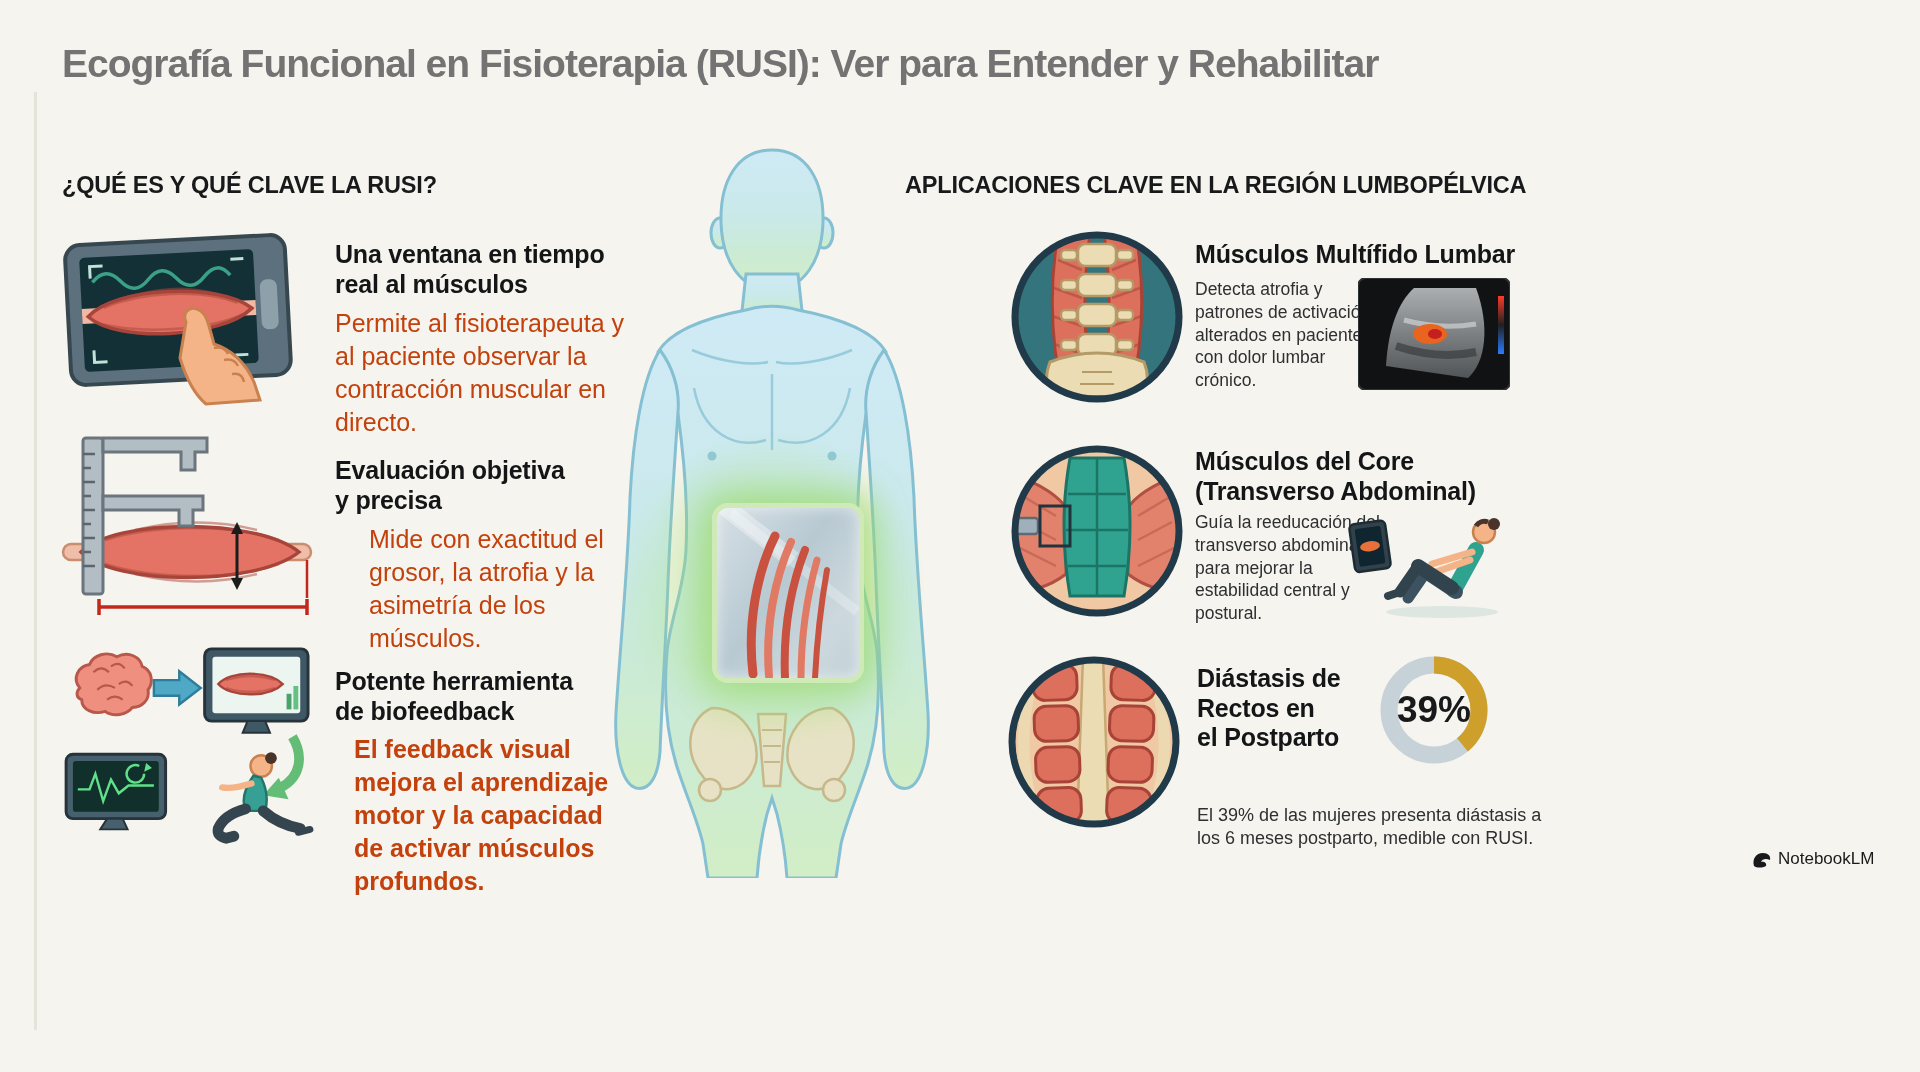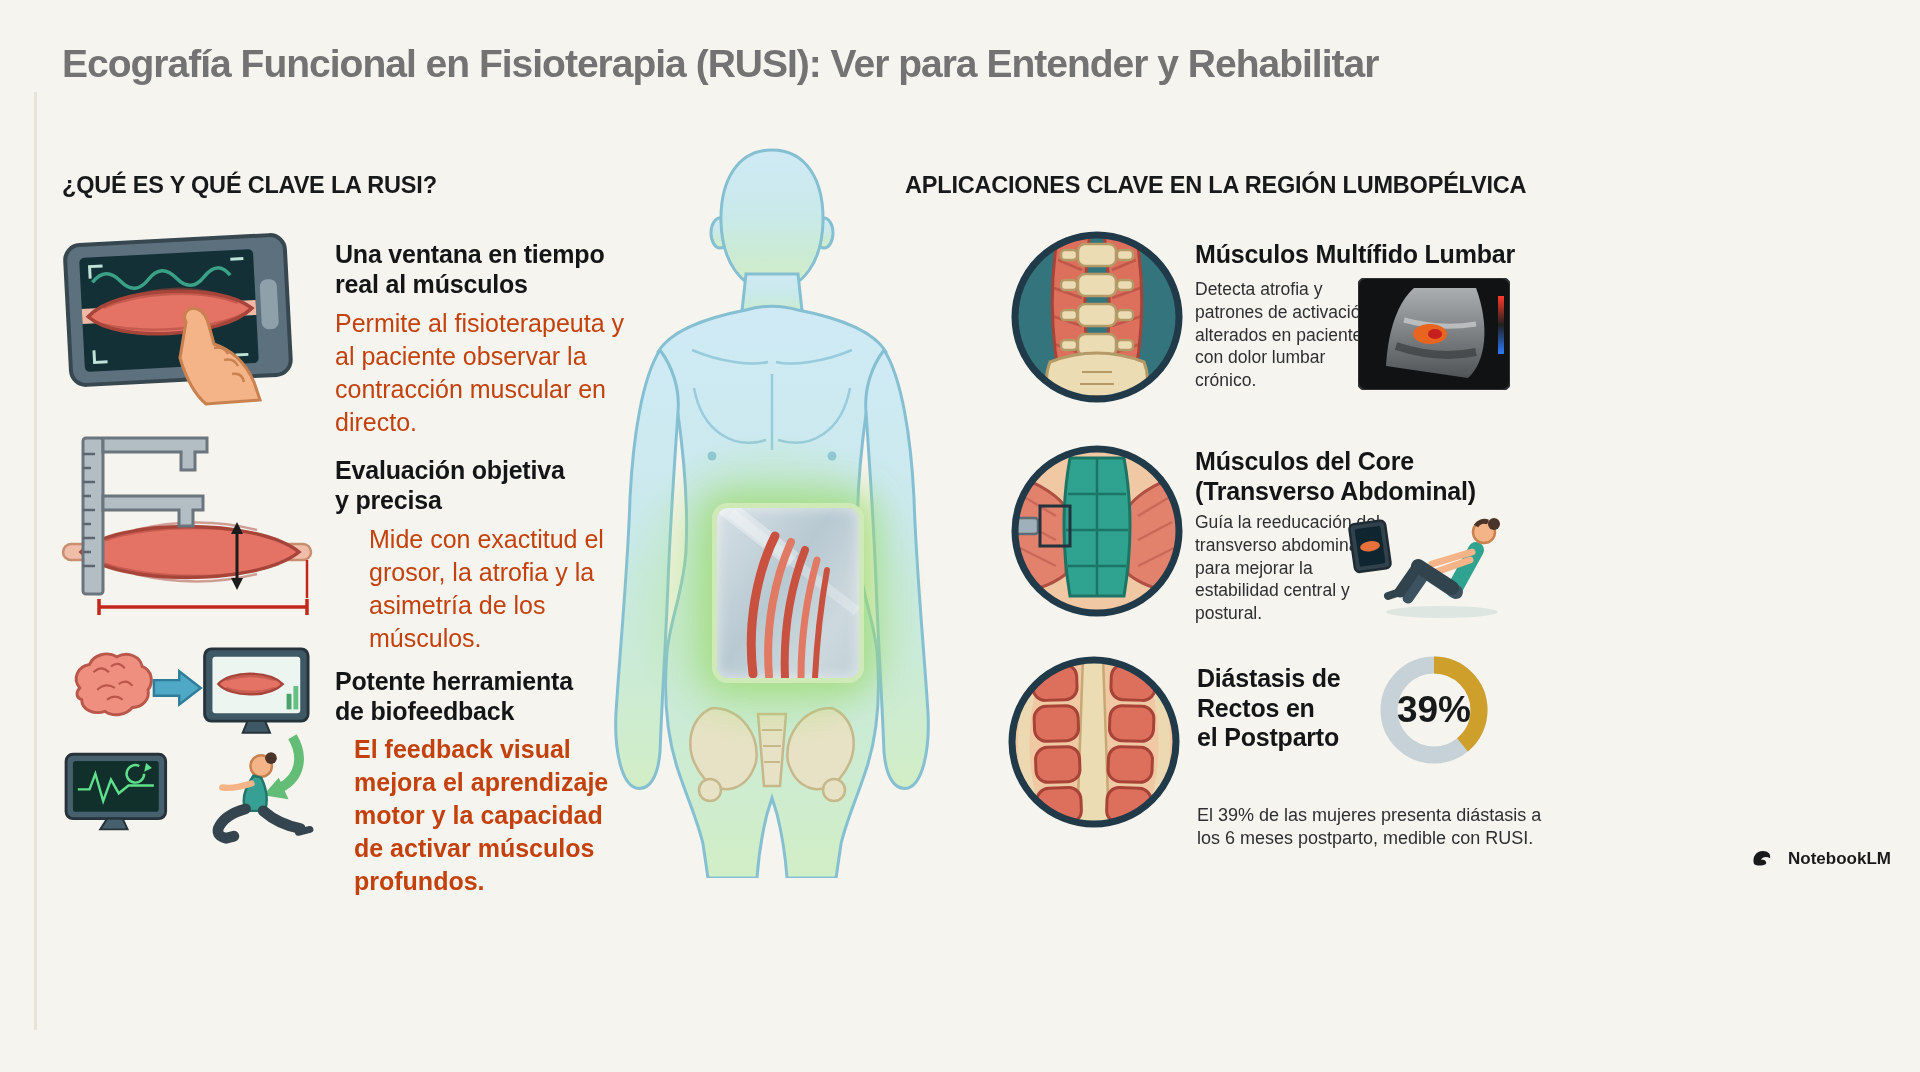--- a/index.html
+++ b/index.html
@@ -31,22 +31,22 @@
     background:linear-gradient(125deg,#d6e0e5 0%,#b8c9d2 45%,#ccd8dd 75%,#c2d2d8 100%);
     box-shadow:0 0 34px 10px rgba(154,216,110,.75), inset 0 0 14px rgba(255,255,255,.55);
     overflow:hidden;
   }
   .donut-wrap { }
   .donut-label {
     position:absolute; inset:0; display:flex; align-items:center; justify-content:center;
     font-size:37px; font-weight:700; color:#17191b;
   }
   .footer-brand {
-    display:flex; align-items:flex-start; gap:16px;
-    font-size:17px; font-weight:700; color:#1a1a1a;
+    display:flex; align-items:flex-end; gap:6px;
+    font-size:17px; font-weight:400; color:#1a1a1a;
   }
 </style>
 </head>
 <body>
 
 <div class="abs edge-line" style="left:34px; top:92px; width:3px; height:938px;"></div>
 
 <h1 class="abs main-title" style="left:62px; top:42px;">Ecografía Funcional en Fisioterapia (RUSI): Ver para Entender y Rehabilitar</h1>
 
 <h2 class="abs section-heading" style="left:62px; top:172px;">¿QUÉ ES Y QUÉ CLAVE LA RUSI?</h2>

